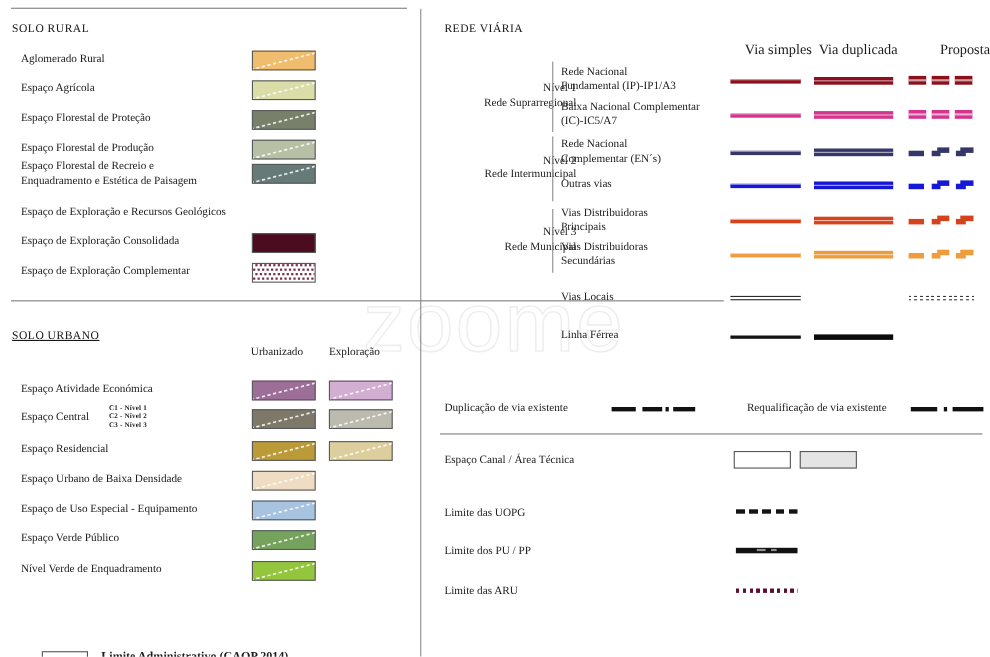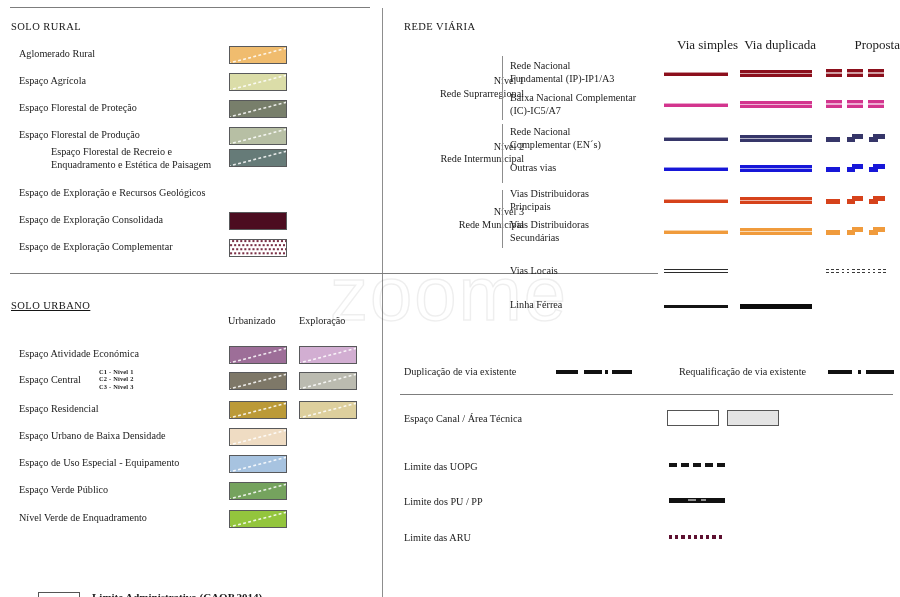--- a/index.html
+++ b/index.html
@@ -189,21 +189,21 @@
         <svg class="hatch" viewBox="0 0 66 26" preserveAspectRatio="none">
           <path d="M2 21 L64 5" stroke="rgba(255,255,255,0.85)" stroke-width="1.6" fill="none" stroke-dasharray="3 2.4"></path>
         </svg>
       </div>
       <div class="legend-label" style="left:19px;top:129px;">Espaço Florestal de Produção</div>
       <div class="swatch" style="left:229px;top:127px;background:#b7bfa4;">
         <svg class="hatch" viewBox="0 0 66 26" preserveAspectRatio="none">
           <path d="M2 21 L64 5" stroke="rgba(255,255,255,0.85)" stroke-width="1.6" fill="none" stroke-dasharray="3 2.4"></path>
         </svg>
       </div>
-      <div class="legend-label" style="left:19px;top:146px;margin-left:32px;">Espaço Florestal de Recreio e
+      <div class="legend-label" style="left:19px;top:146px;">Espaço Florestal de Recreio e
 Enquadramento e Estética de Paisagem</div>
       <div class="swatch" style="left:229px;top:149px;background:#667b78;">
         <svg class="hatch" viewBox="0 0 66 26" preserveAspectRatio="none">
           <path d="M2 21 L64 5" stroke="rgba(255,255,255,0.85)" stroke-width="1.6" fill="none" stroke-dasharray="3 2.4"></path>
         </svg>
       </div>
       <div class="legend-label" style="left:19px;top:187px;">Espaço de Exploração e Recursos Geológicos</div>
       <div class="legend-label" style="left:19px;top:214px;">Espaço de Exploração Consolidada</div>
       <div class="swatch" style="left:229px;top:212px;background:#4c0c20;"></div>
       <div class="legend-label" style="left:19px;top:241px;">Espaço de Exploração Complementar</div>

